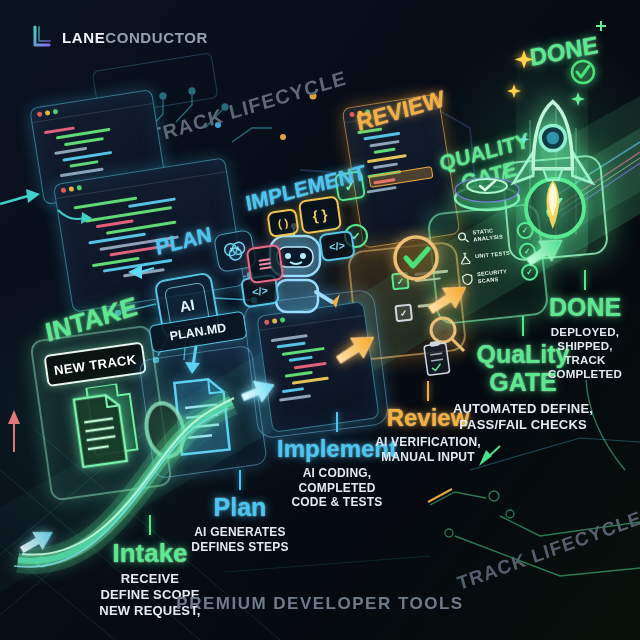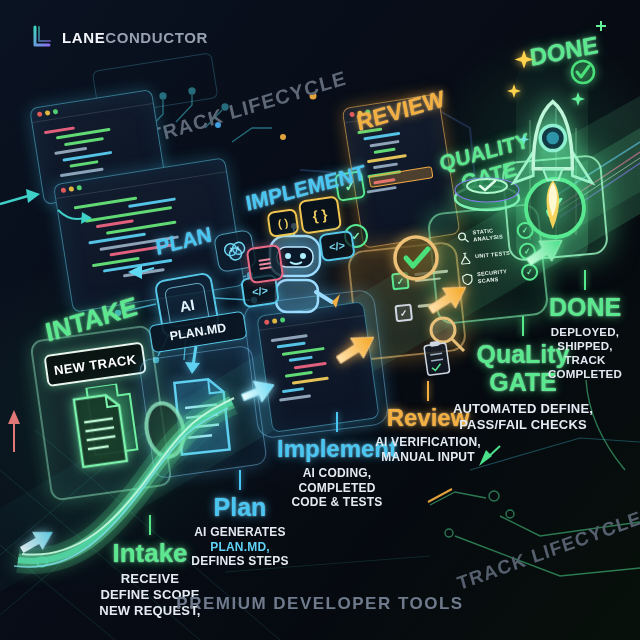--- a/index.html
+++ b/index.html
@@ -438,21 +438,20 @@
       <div>RECEIVE</div>
       <div>DEFINE SCOPE</div>
       <div>NEW REQUEST,</div>
     </div>
   </div>
   <div class="block" style="left:165px;top:470px;width:150px;">
     <div class="wire cyanw"></div>
     <div class="title glow-cyan" style="font-size:25px;">Plan</div>
     <div class="desc">
       <div>AI GENERATES</div>
-      <div class="cyan-line">PLAN.MD,</div>
       <div>DEFINES STEPS</div>
     </div>
   </div>
   <div class="block" style="left:262px;top:412px;width:150px;">
     <div class="wire cyanw"></div>
     <div class="title glow-cyan" style="font-size:24px;">Implement</div>
     <div class="desc" style="font-size:12px;">
       <div>AI CODING,</div>
       <div>COMPLETED</div>
       <div>CODE &amp; TESTS</div>

